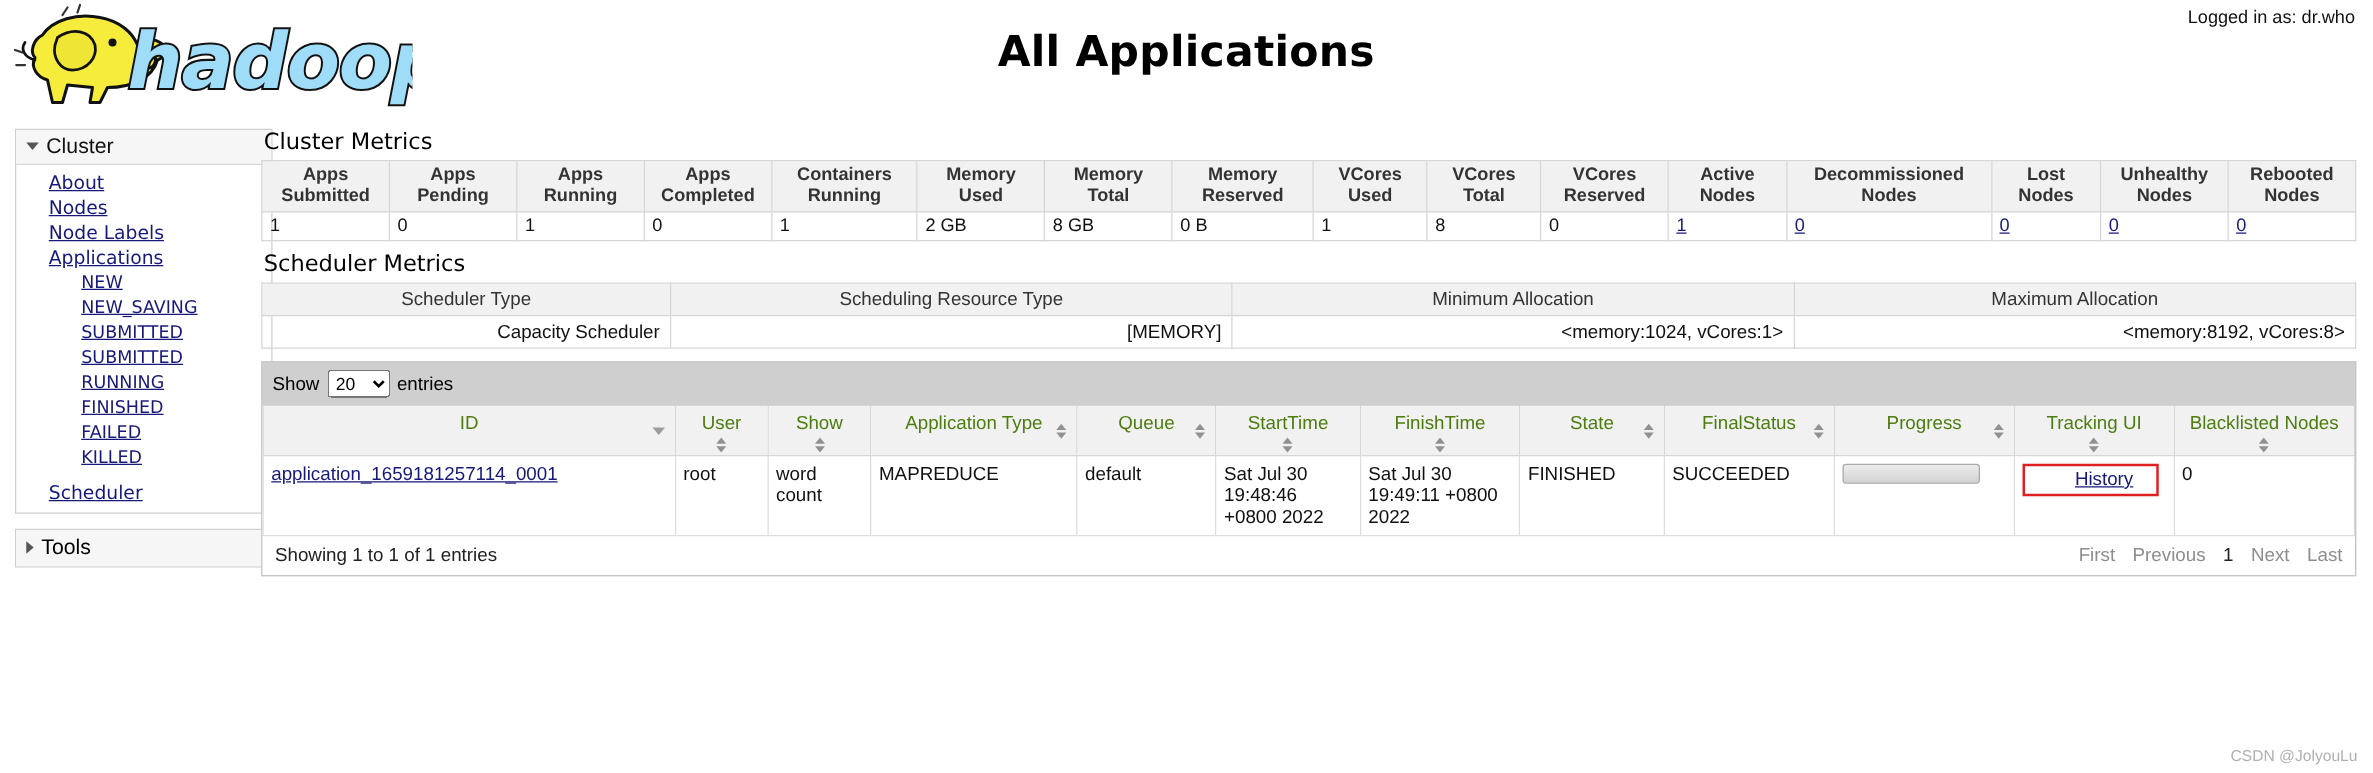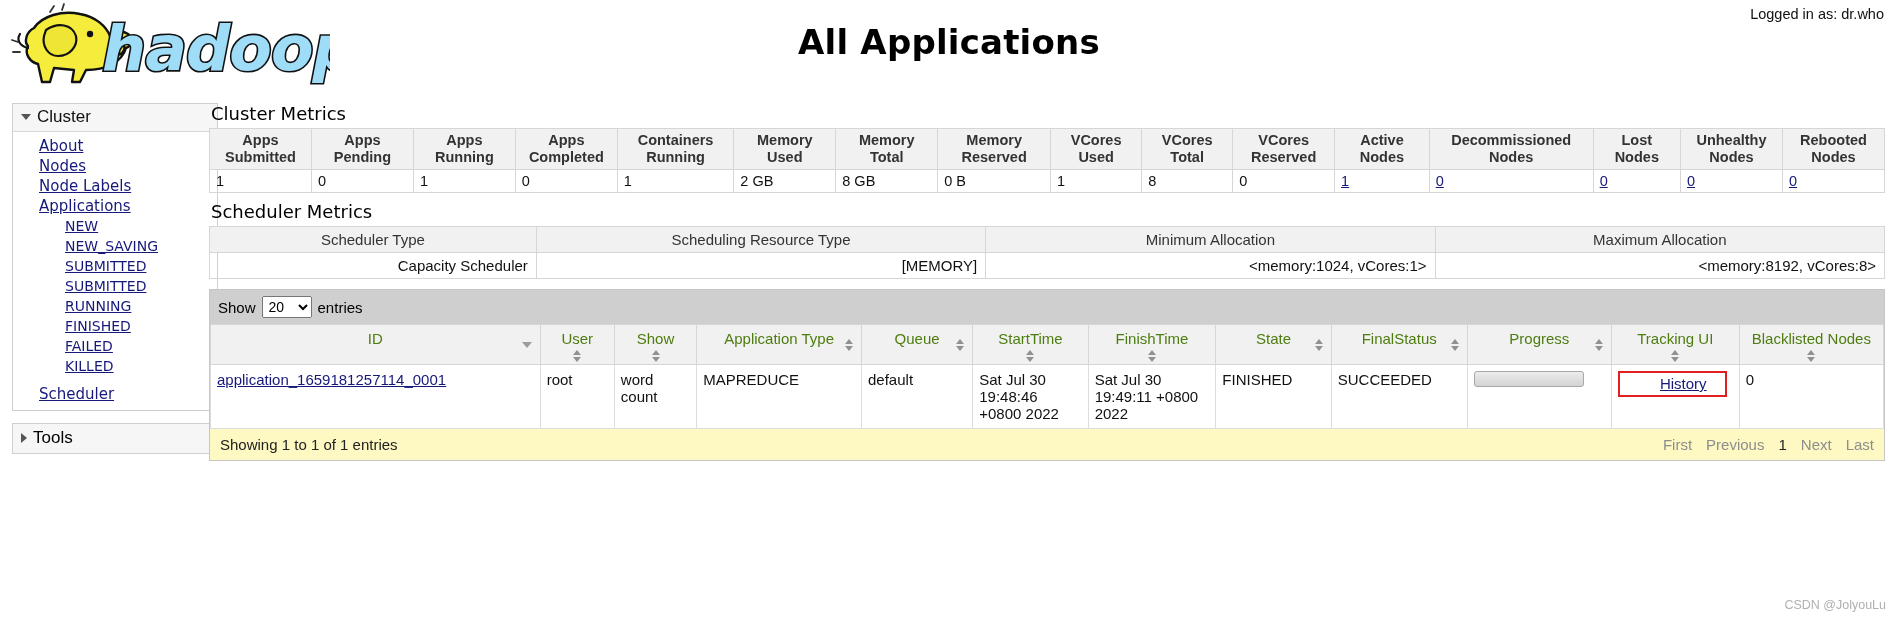--- a/index.html
+++ b/index.html
@@ -231,21 +231,21 @@
   }
   .history-box {
     display: inline-block;
     border: 2px solid #e02020;
     padding: 1px 12px 2px 12px;
   }
 
   .dt-bottom {
     display: flex; justify-content: space-between; align-items: center;
     padding: 7px 10px;
-    background: #fef9c3;
+    background: #ffffff;
     font-size: 15px;
     color: #222;
   }
   .pager { display: flex; align-items: center; gap: 14px; }
   .pg { color: #8d8d8d; }
   .pg.cur { color: #222; }
 
   .watermark {
     position: absolute; right: 12px; bottom: 6px;
     font-size: 12.5px; color: #b0b0b0;

